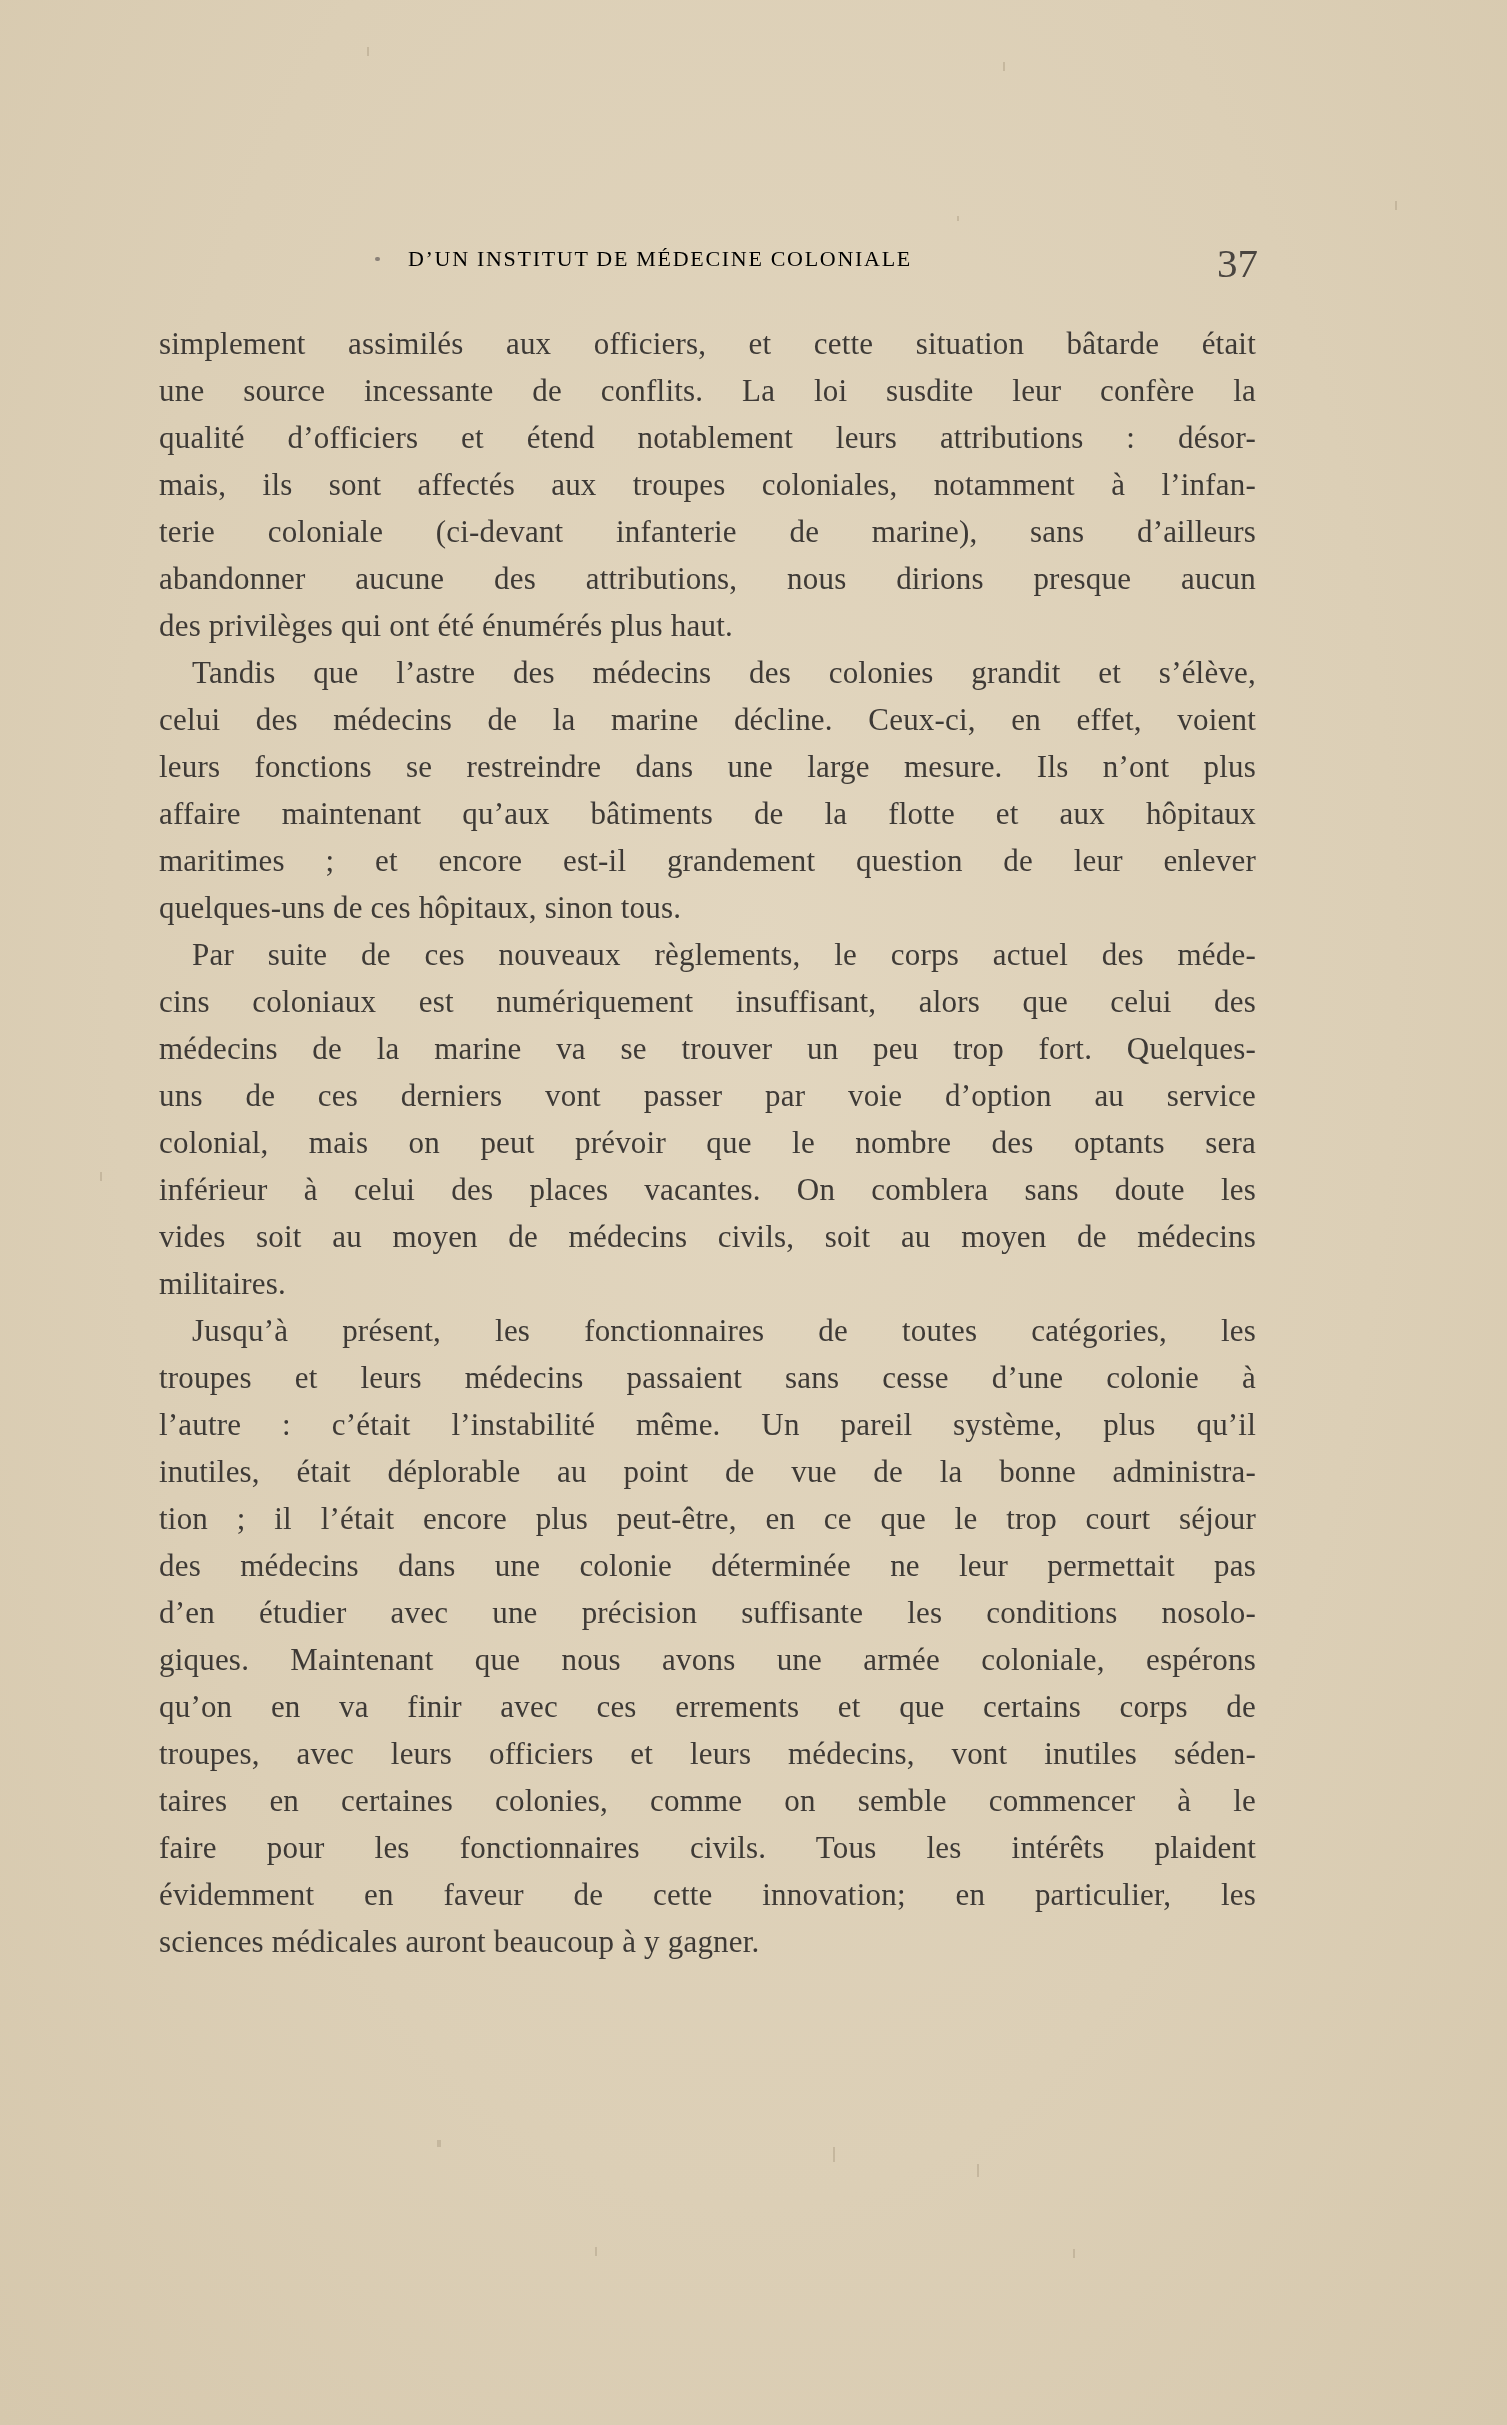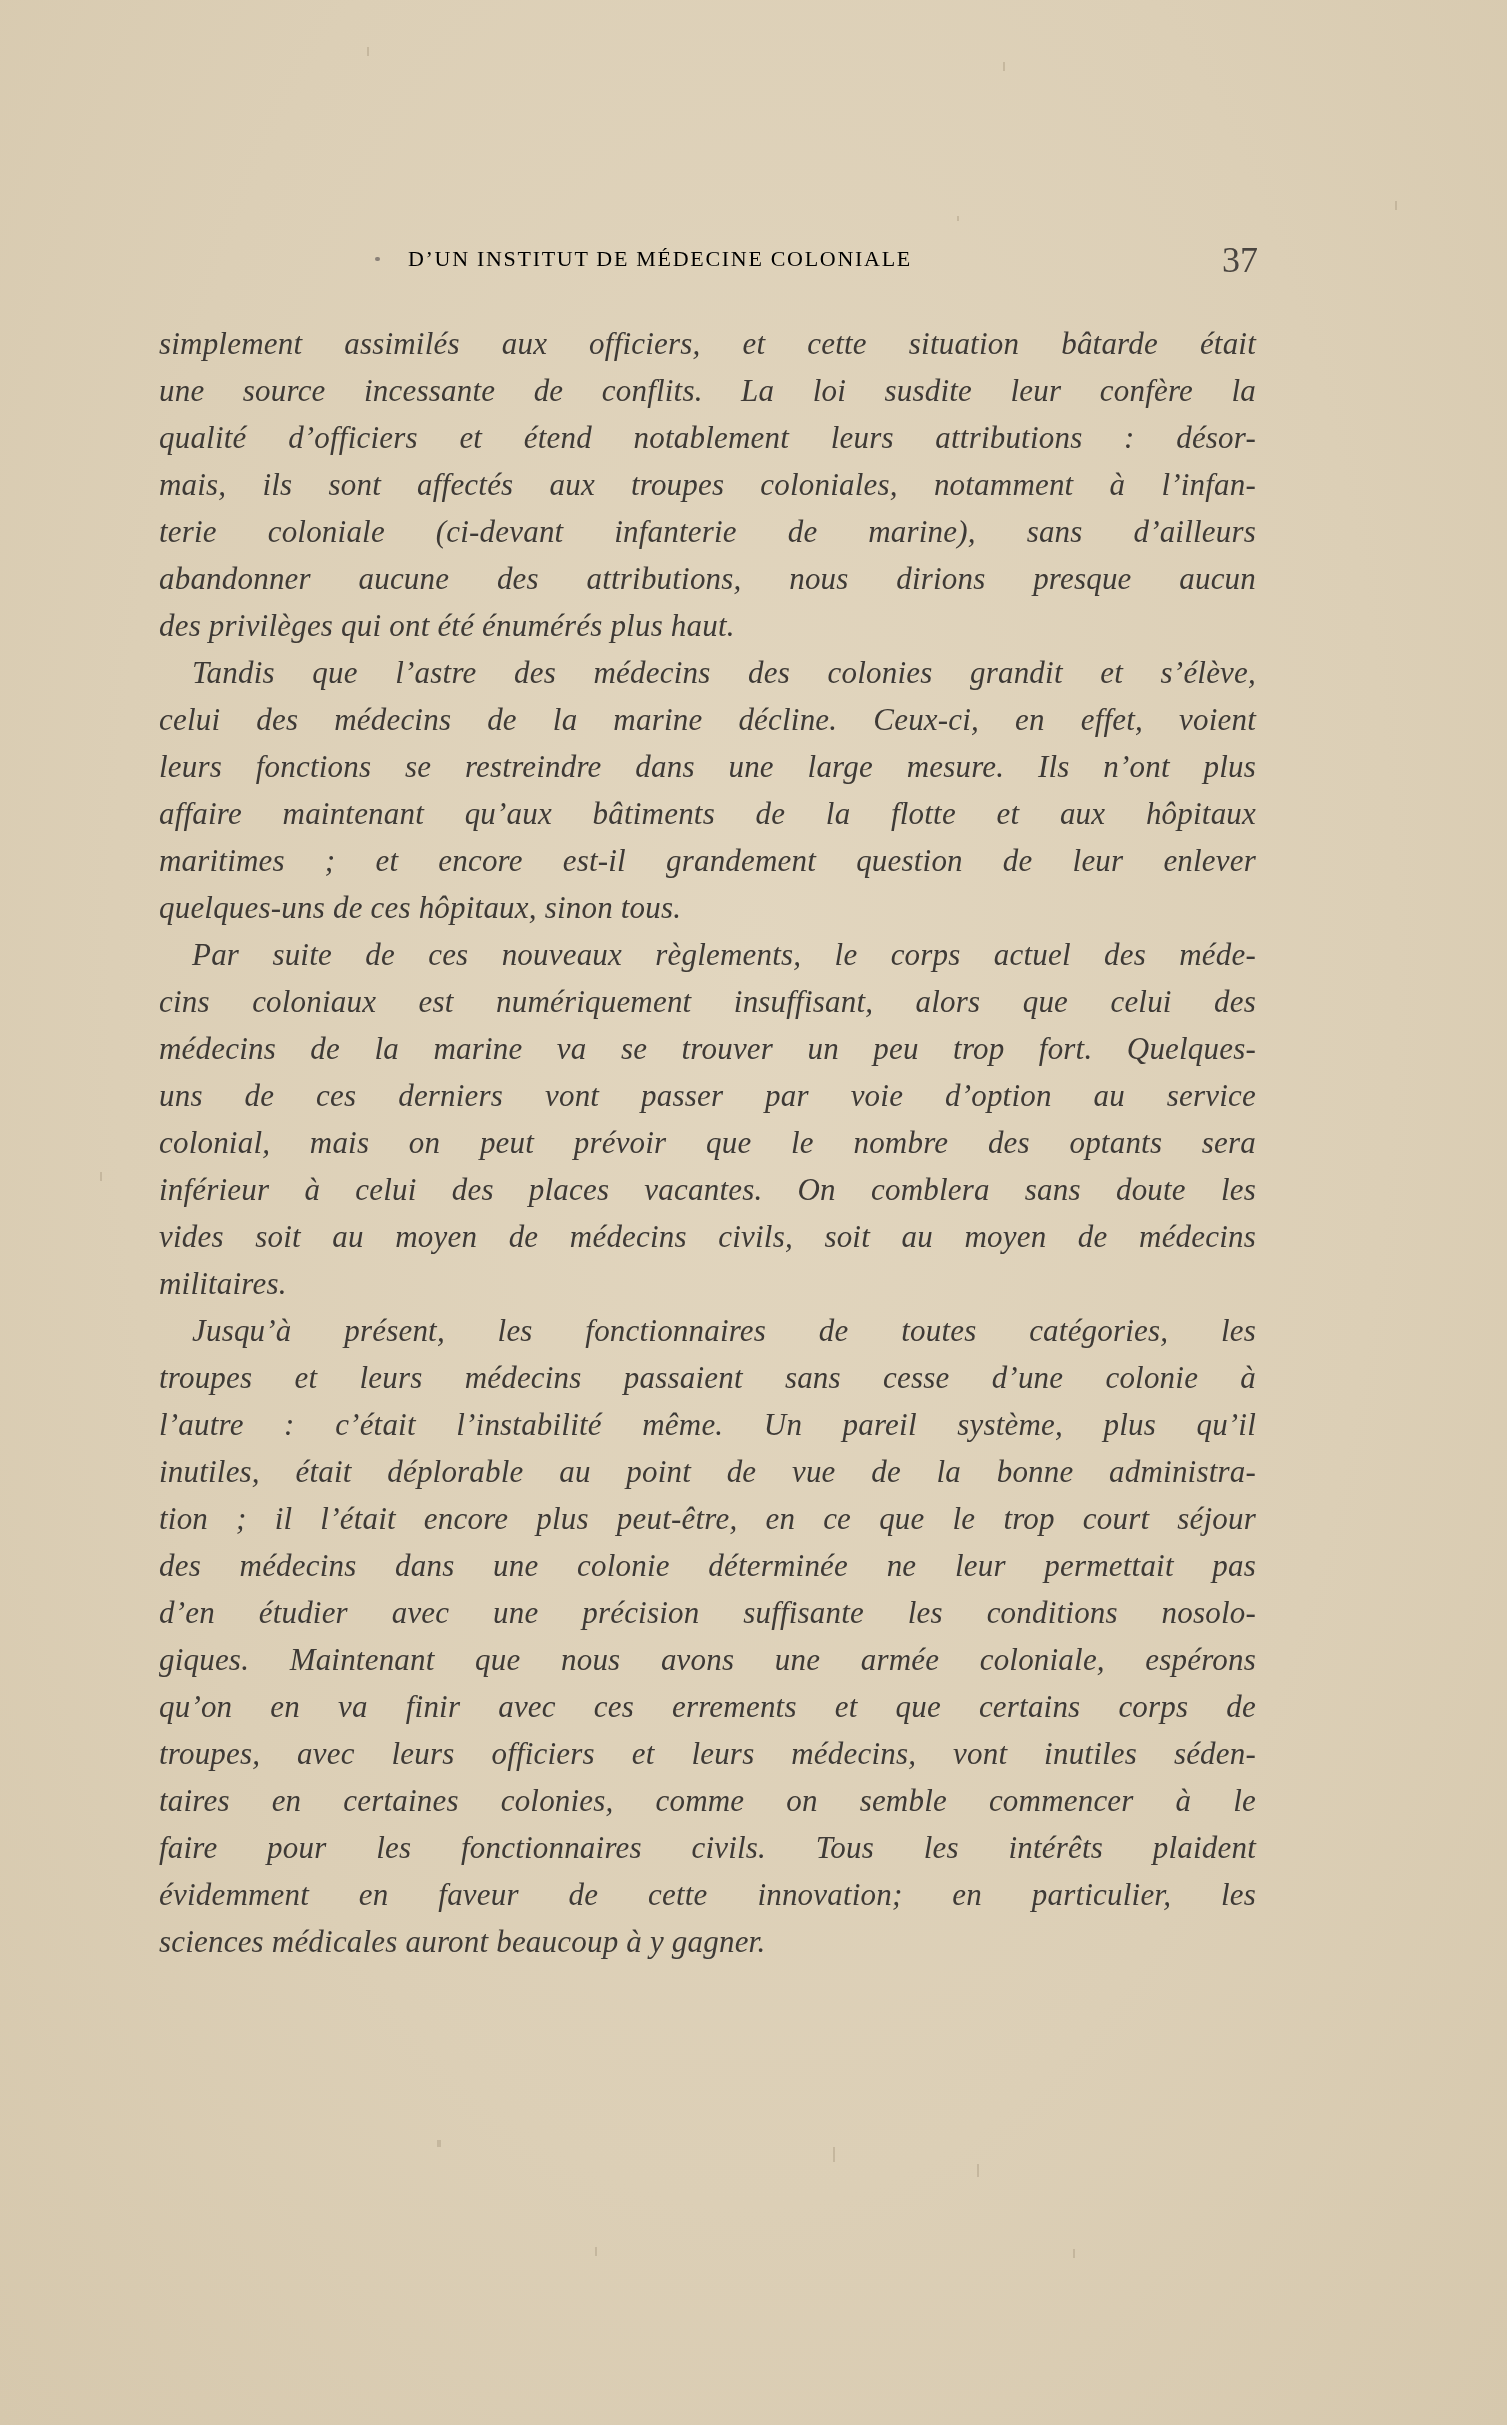--- a/index.html
+++ b/index.html
@@ -43,29 +43,28 @@
       top: 4px;
       font-size: 22px;
       letter-spacing: 1.7px;
       color: #000000;
       white-space: nowrap;
     }
     .running-head .page-number {
       position: absolute;
       right: 0;
       top: -2.7px;
-      font-size: 36px;
+      font-size: 41px;
       color: #4a4540;
     }
     .text-block {
       position: absolute;
       left: 159px;
       top: 320px;
       width: 1097px;
-      font-style: italic;
     }
     .line {
       height: 47px;
       line-height: 47px;
       font-size: 31px;
       white-space: nowrap;
       text-align: justify;
       text-align-last: justify;
       letter-spacing: 0.2px;
     }

